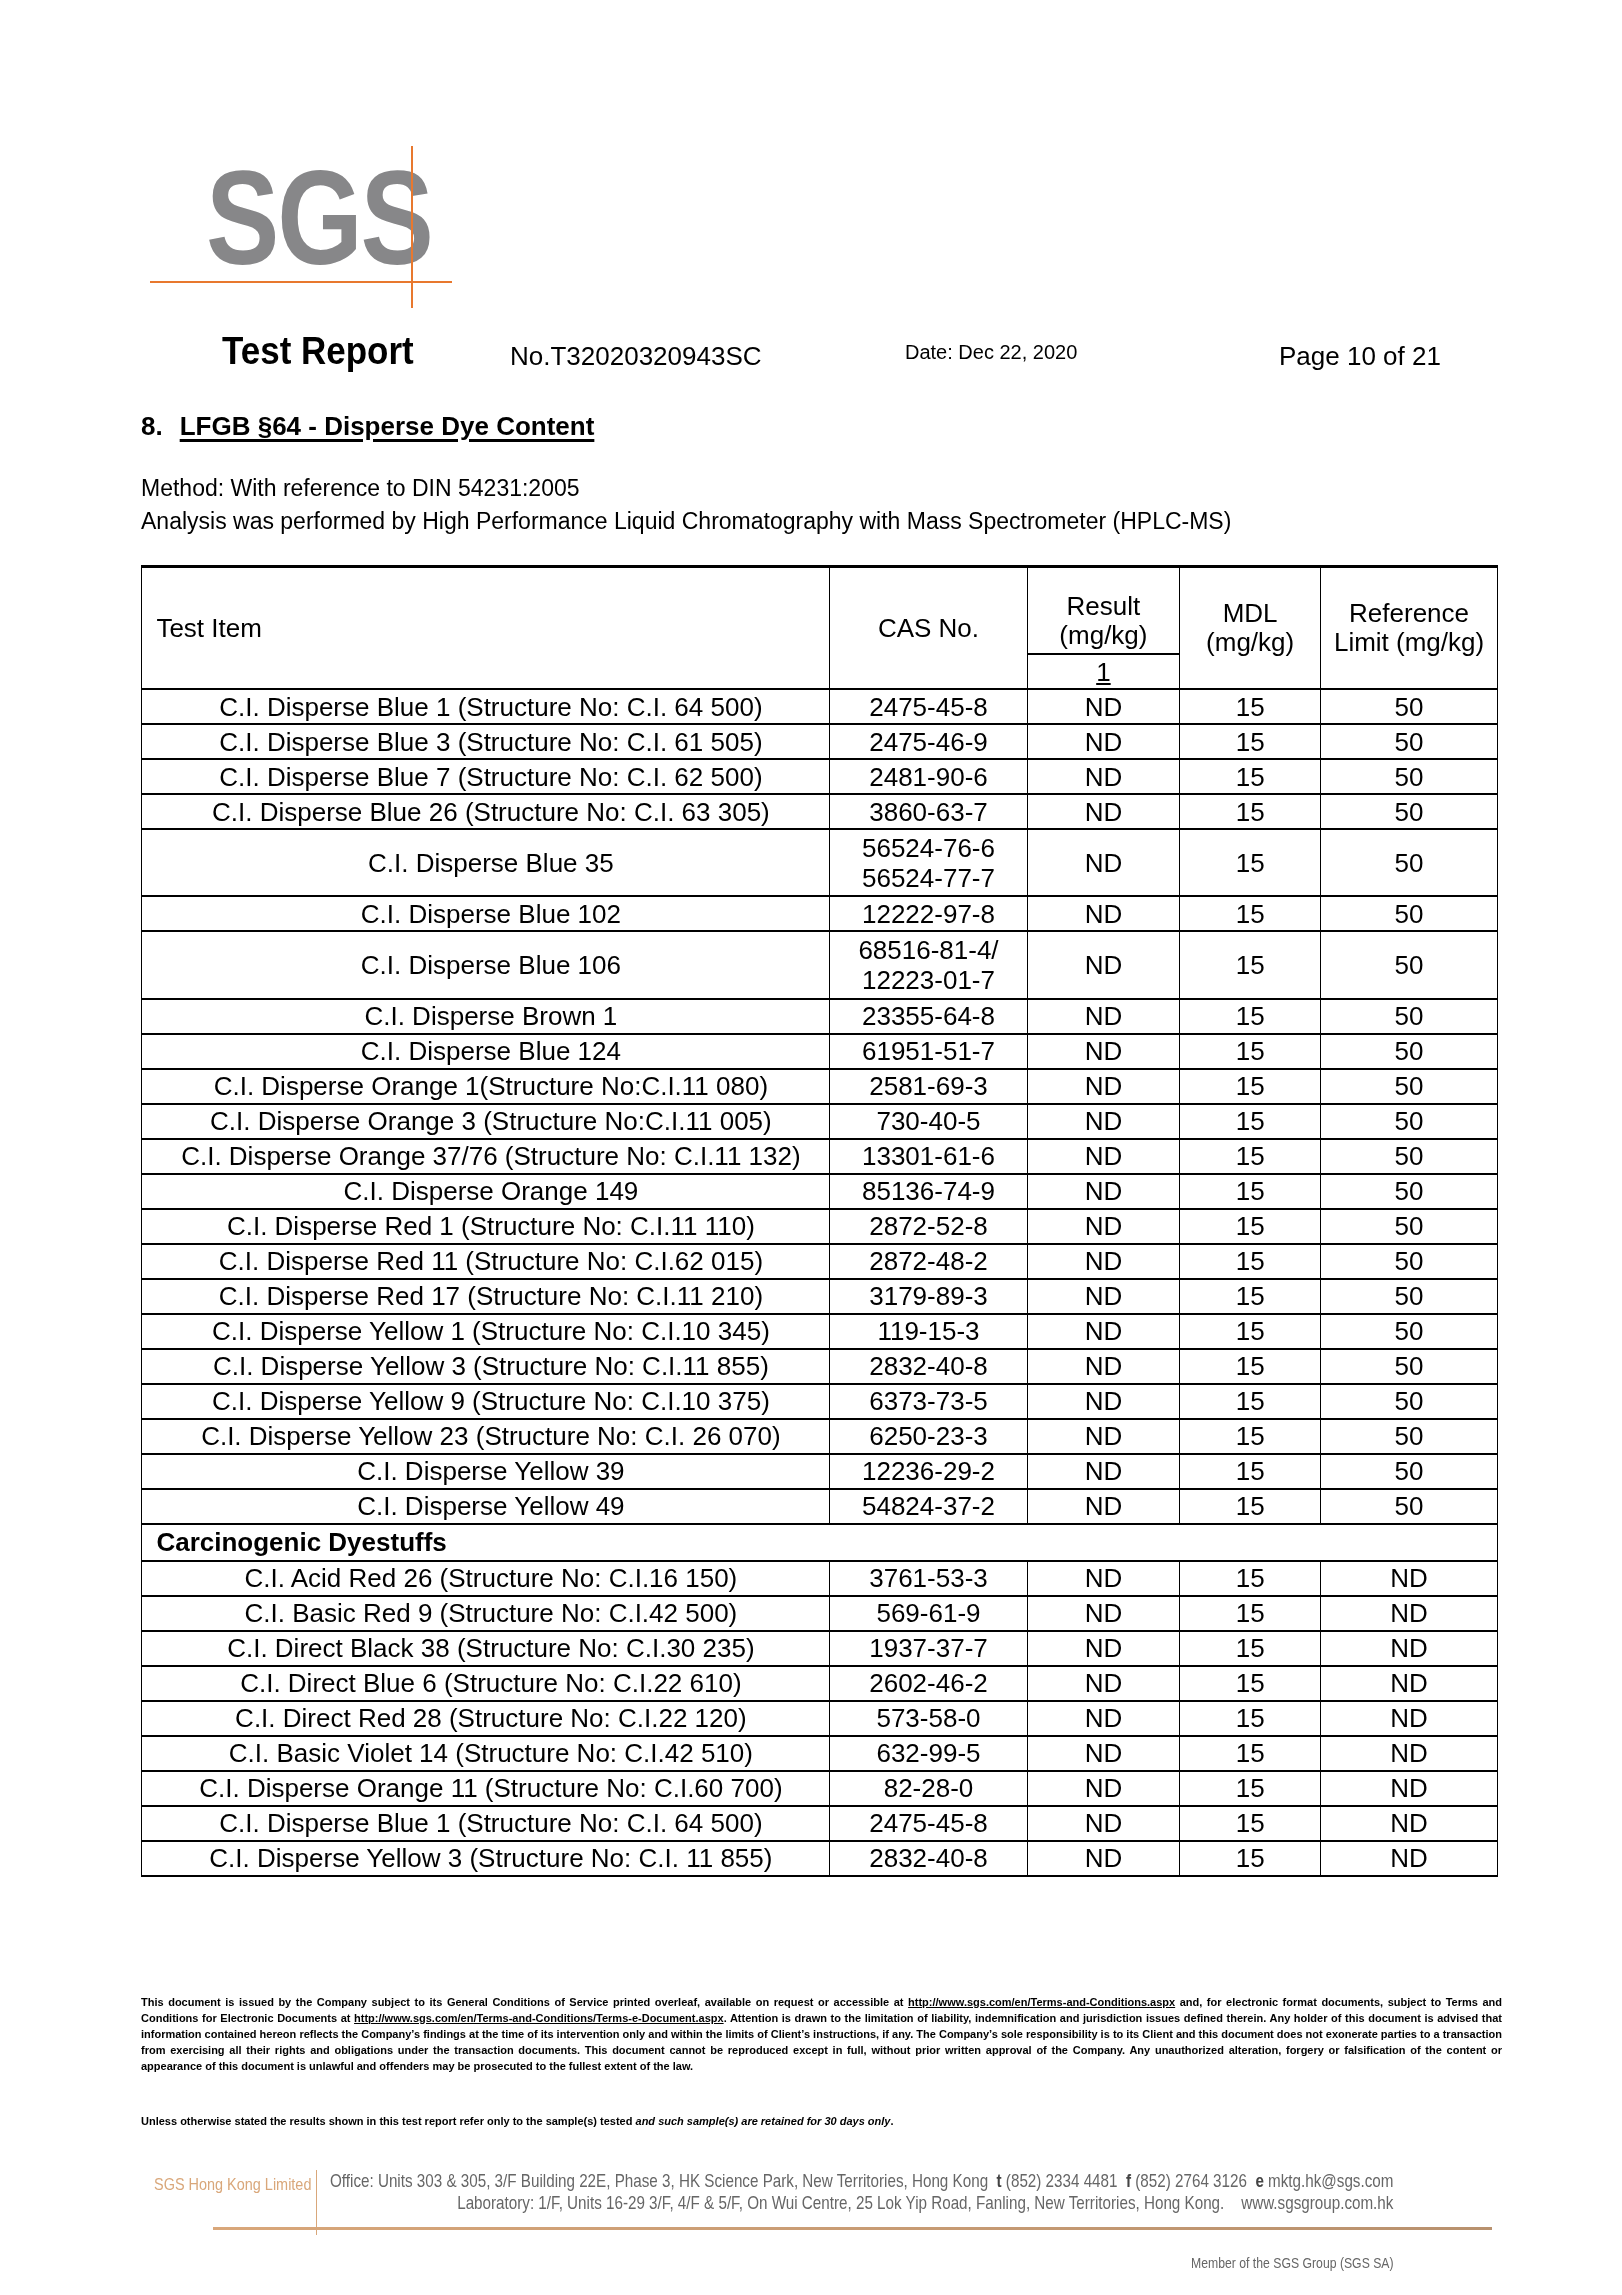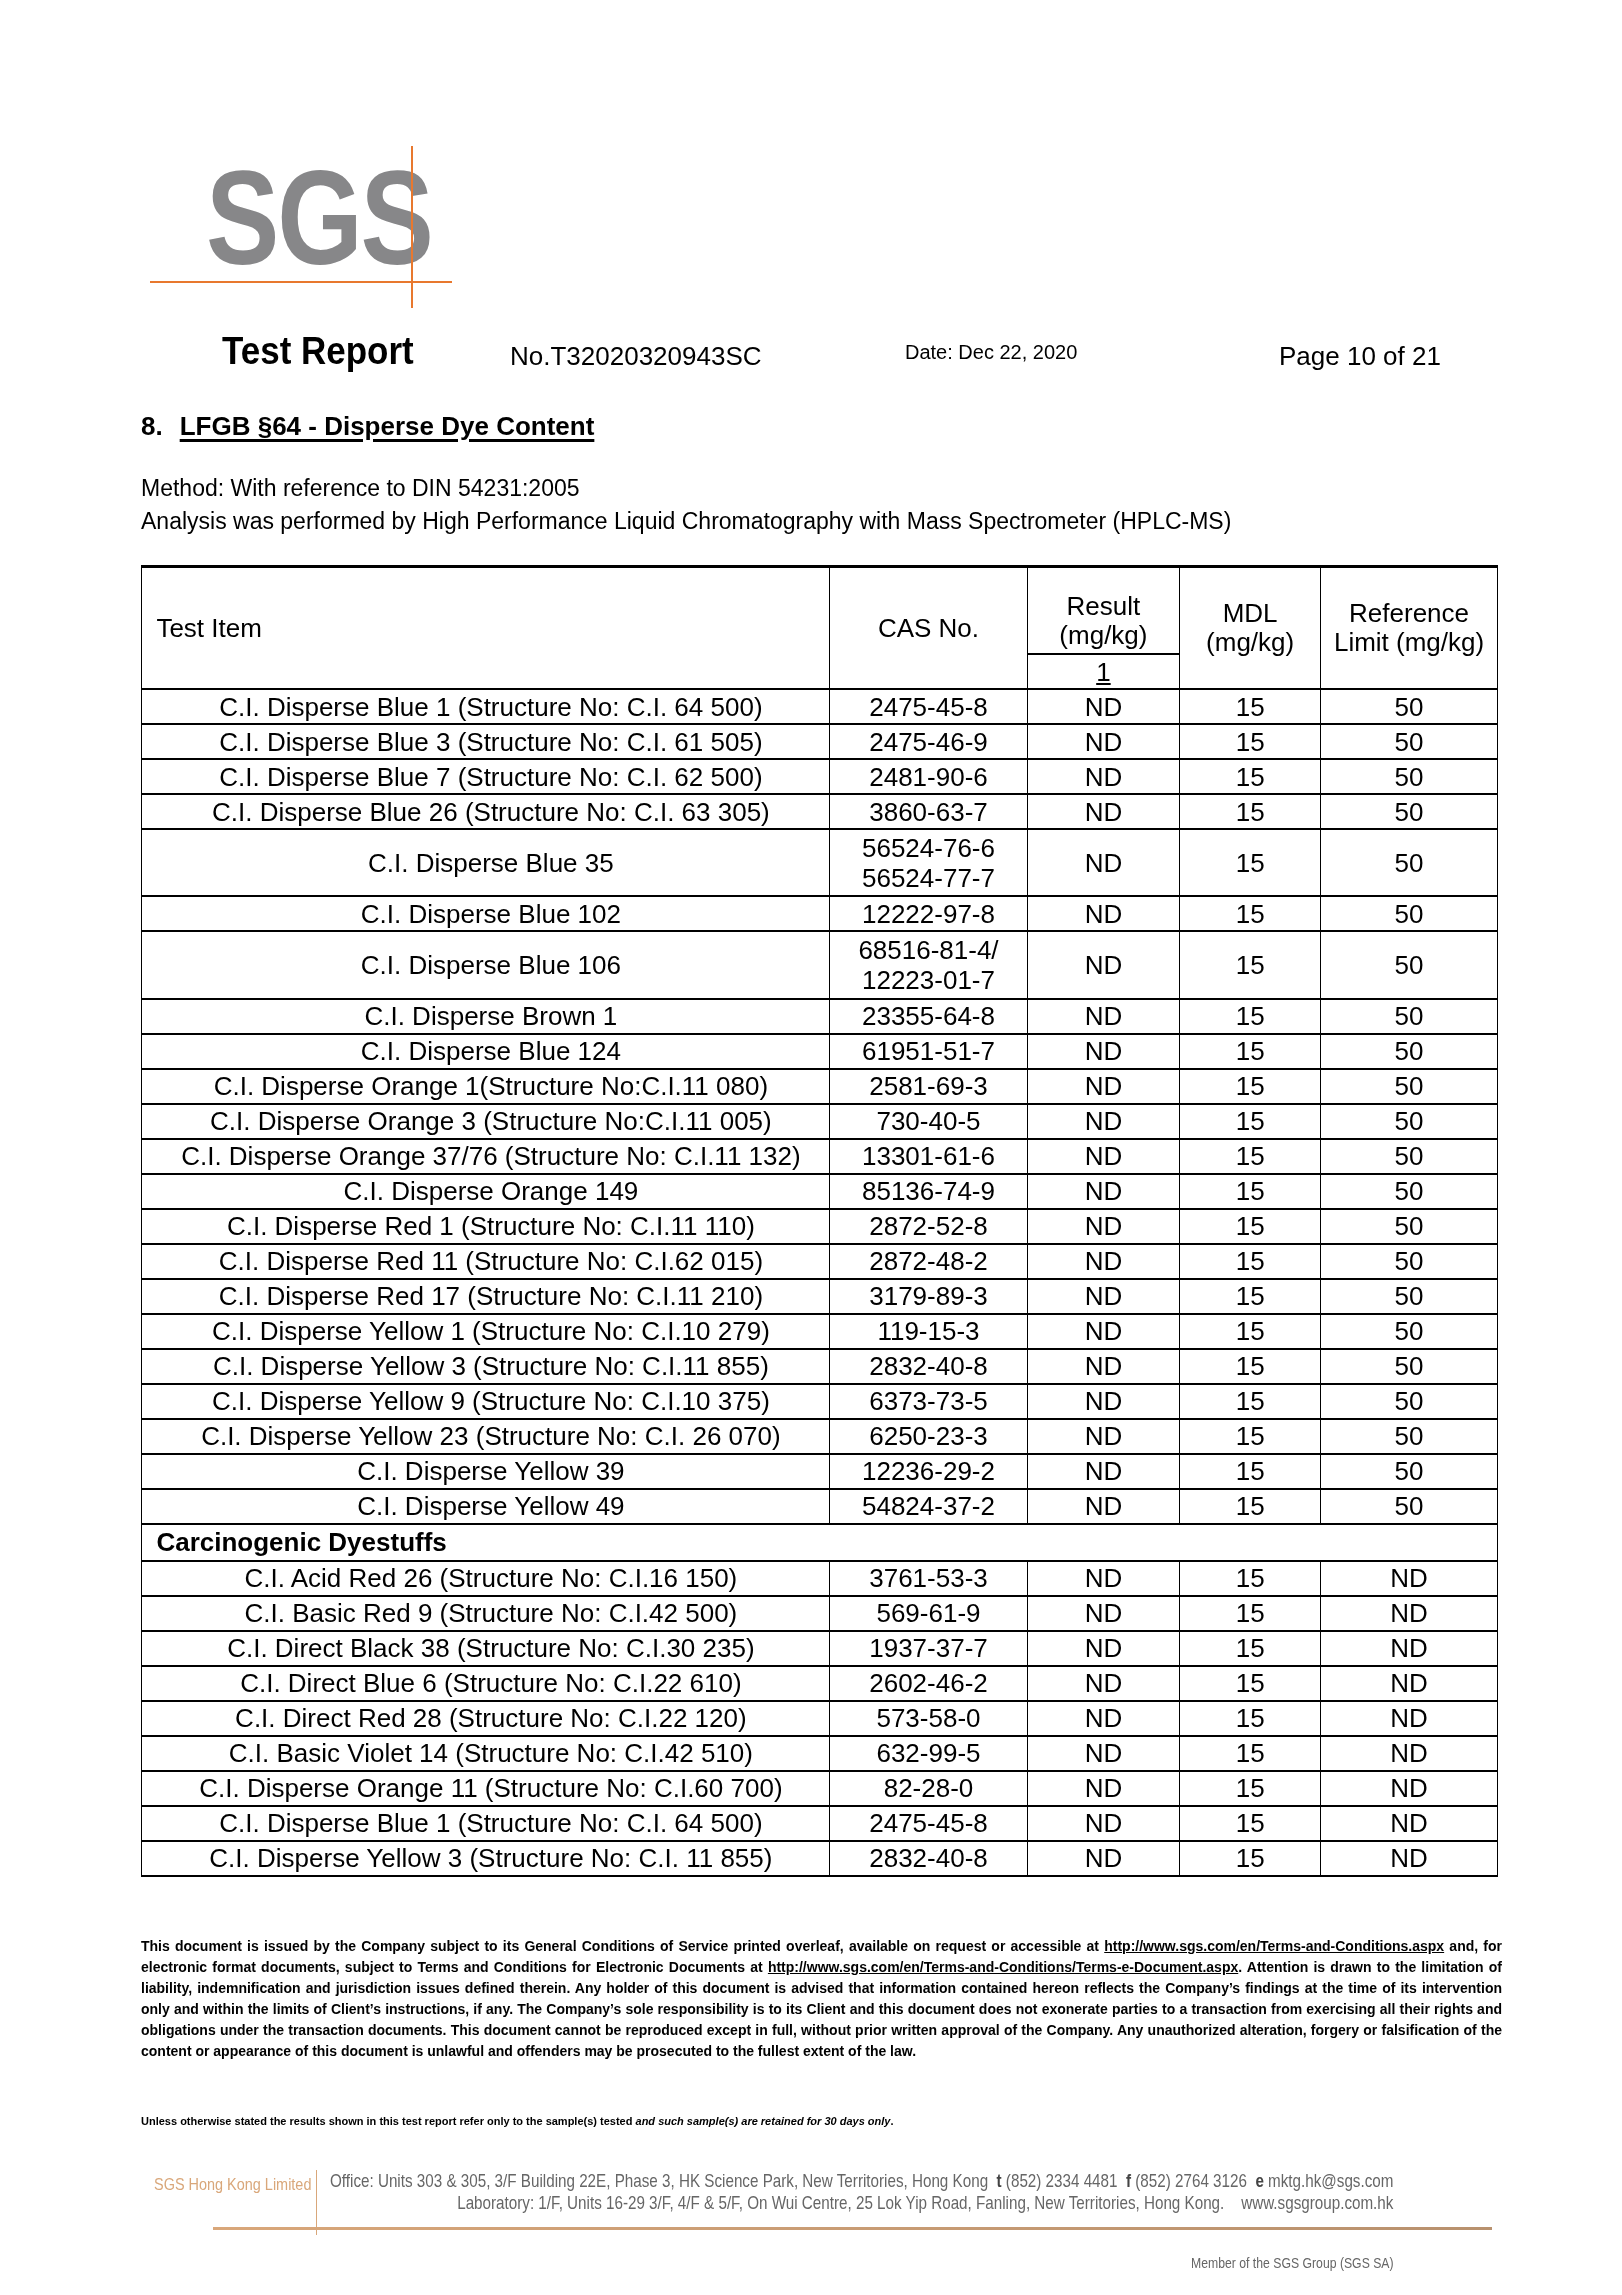--- a/index.html
+++ b/index.html
@@ -42,21 +42,21 @@
   .res-split .top { border-bottom: 2.6px solid #000; padding-bottom: 2.6px; line-height: 29px; }
   .res-split .bot { text-decoration: underline; line-height: 31px; padding-top: 2.6px; }
   table.results tr.hdr th { height: 98px; line-height: 29px; }
   table.results td { height: 33px; line-height: 30px; text-align: center; }
   table.results td.item { text-align: center; padding-left: 14.4px; white-space: nowrap; }
   table.results tr.group td { text-align: left; font-weight: bold; padding-left: 14.4px; height: 35px; }
   table.results td.multi { line-height: 30px; padding: 2.6px 0; }
   table.results tr:last-child { border-bottom: 2.6px solid #000; }
 
   
-  .disclaimer { position: absolute; left: 141px; top: 1936px; width: 1361px; font-size: 14px; line-height: 21px;
+  .disclaimer { position: absolute; left: 141px; top: 1994px; width: 1361px; font-size: 11px; line-height: 16px;
          font-weight: bold; text-align: justify; }
   .disclaimer a { color: #000; text-decoration: underline; }
   .samples-note { position: absolute; left: 141px; top: 2115px; font-size: 11px; font-weight: bold; }
   .samples-note i { font-style: italic; }
 
   .company-footer { position: absolute; left: 144px; top: 2150px; width: 1361px; height: 124px; text-align: right; }
   .company-footer .name { position: absolute; left: 9.8px; top: 25px; font-size: 17px; color: #d9a77a; transform: scaleX(0.85); transform-origin: left; }
   .company-footer .vsep { position: absolute; left: 172px; top: 19.6px; width: 1.3px; height: 65px; background: #d9a77a; }
   .company-footer .lines { position: absolute; left: 186px; top: 19.6px; font-size: 17.7px; line-height: 22px; color: #666; transform: scaleX(0.86); transform-origin: left; white-space: nowrap; }
   .company-footer .lines b { color: #444; }
@@ -216,21 +216,21 @@
         <td>50</td>
       </tr>
       <tr>
         <td class="item">C.I. Disperse Red 17 (Structure No: C.I.11 210)</td>
         <td>3179-89-3</td>
         <td>ND</td>
         <td>15</td>
         <td>50</td>
       </tr>
       <tr>
-        <td class="item">C.I. Disperse Yellow 1 (Structure No: C.I.10 279)</td>
+        <td class="item">C.I. Disperse Yellow 1 (Structure No: C.I.10 345)</td>
         <td>119-15-3</td>
         <td>ND</td>
         <td>15</td>
         <td>50</td>
       </tr>
       <tr>
         <td class="item">C.I. Disperse Yellow 3 (Structure No: C.I.11 855)</td>
         <td>2832-40-8</td>
         <td>ND</td>
         <td>15</td>

